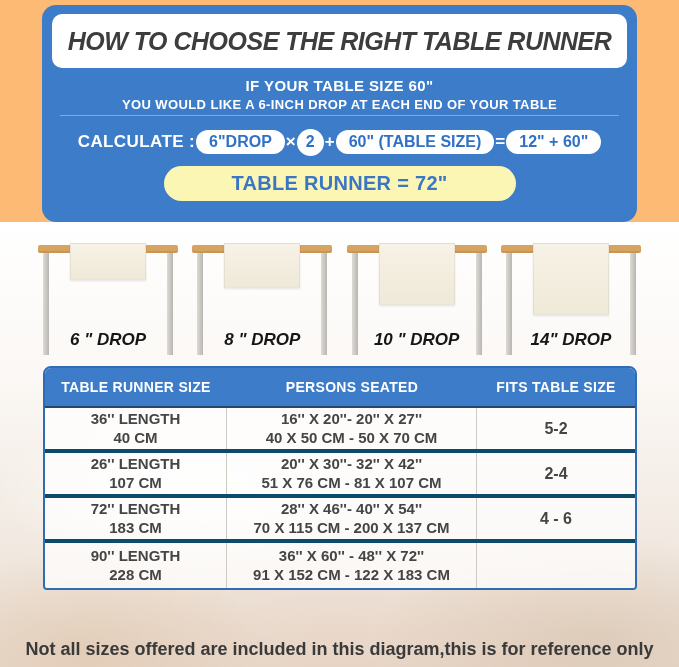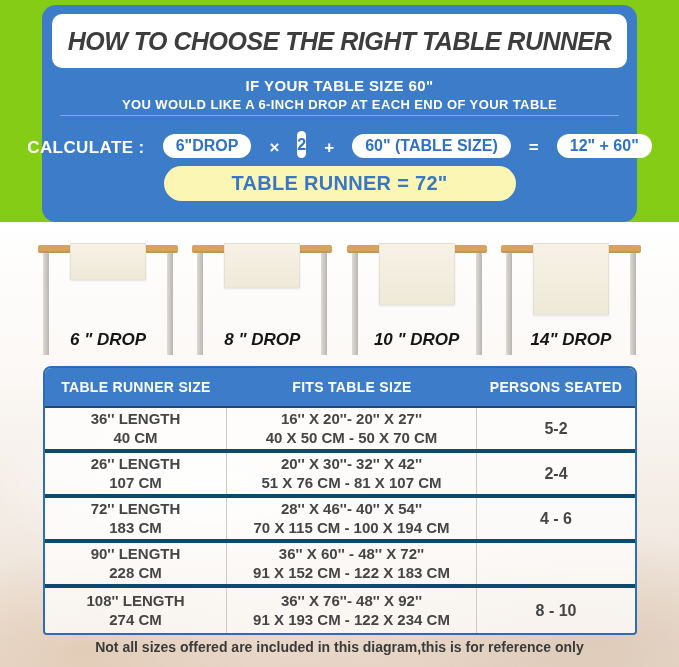--- a/index.html
+++ b/index.html
@@ -1,17 +1,17 @@
 <!DOCTYPE html>
 <html><head>
 <meta charset="utf-8">
 <style>
   * { margin:0; padding:0; box-sizing:border-box; }
   body { font-family:"Liberation Sans", sans-serif; background:#fff; }
-  .page { position:relative; width:679px; height:667px; background:#84cc16; overflow:hidden; }
+  .page { position:relative; width:679px; height:667px; background:#fdba74; overflow:hidden; }
 
   
   .photo-bg {
     position:absolute; left:0; top:222px; right:0; bottom:0;
     background:
       radial-gradient(ellipse 260px 140px at 12% 96%, rgba(221,193,167,.55), transparent 70%),
       radial-gradient(ellipse 320px 150px at 88% 94%, rgba(210,186,164,.5), transparent 70%),
       radial-gradient(ellipse 420px 190px at 50% 104%, rgba(229,203,186,.5), transparent 75%),
       radial-gradient(ellipse 300px 120px at 30% 60%, rgba(255,255,255,.8), transparent 70%),
       linear-gradient(180deg, #ffffff 0%, #fbf8f5 35%, #f2eae2 70%, #e9dbcd 100%);
@@ -31,21 +31,21 @@
     font-size:25px; font-weight:bold; font-style:italic; color:#3d3d3d;
     letter-spacing:-0.5px; white-space:nowrap;
   }
   .sub-line { position:absolute; left:0; right:0; text-align:center; color:#fff; font-weight:bold; letter-spacing:.4px; }
   .sub1 { top:72px; font-size:15px; }
   .sub2 { top:92px; font-size:13px; }
   .panel-divider { position:absolute; left:18px; right:18px; top:110px; height:1px; background:rgba(255,255,255,.35); }
 
   .calc-row {
     position:absolute; left:8px; right:8px; top:121px; height:32px;
-    display:flex; align-items:flex-end; justify-content:center; gap:18px;
+    display:flex; align-items:center; justify-content:center; gap:1px;
   }
   .calc-label { color:#fff; font-weight:bold; font-size:17px; letter-spacing:.4px; white-space:nowrap; }
   .pill {
     background:#fff; color:#2f72c5; font-weight:bold; font-size:16px;
     border-radius:999px; padding:4px 13px; white-space:nowrap; line-height:1;
   }
   .pill.circle { width:27px; height:27px; padding:0; display:flex; align-items:center; justify-content:center; }
   .op { color:#fff; font-weight:bold; font-size:17px; }
 
   .result-pill {
@@ -104,21 +104,21 @@
     display:flex; flex-direction:column; align-items:center; justify-content:center;
     font-size:15px; font-weight:bold; color:#454545; line-height:1.25; text-align:center;
   }
   .trow .td.sep { border-right:1px solid #cfcac4; }
   .trow .td .cell-line { white-space:nowrap; }
   .trow .td.persons { font-size:16px; }
 
   
   .footer-note {
     position:absolute; left:0; right:0; top:639px; text-align:center;
-    font-size:14px; font-weight:bold; color:#3a3a3a;
+    font-size:18px; font-weight:bold; color:#3a3a3a;
   }
 </style>
 </head>
 <body>
 
 <div class="page">
 
   <div class="photo-bg"></div>
 
   <div class="blue-panel">
@@ -170,22 +170,22 @@
       <div class="runner-drape" style="height: 72px;"></div>
       <div class="leg left"></div>
       <div class="leg right"></div>
       <div class="drop-label">14" DROP</div>
     </div>
     </div>
 
   <div class="size-table">
     <div class="thead">
       <div class="th">TABLE RUNNER SIZE</div>
+      <div class="th">PERSONS SEATED</div>
       <div class="th">FITS TABLE SIZE</div>
-      <div class="th">PERSONS SEATED</div>
     </div>
     <div id="table-body">
         <div class="trow">
       <div class="td sep">
         <span class="cell-line">36'' LENGTH</span>
         <span class="cell-line">40 CM</span>
       </div>
       <div class="td sep">
         <span class="cell-line">16'' X 20''- 20'' X 27''</span>
         <span class="cell-line">40 X 50 CM - 50 X 70 CM</span>
@@ -203,43 +203,32 @@
       </div>
       <div class="td persons">2-4</div>
     </div>
         <div class="trow">
       <div class="td sep">
         <span class="cell-line">72'' LENGTH</span>
         <span class="cell-line">183 CM</span>
       </div>
       <div class="td sep">
         <span class="cell-line">28'' X 46''- 40'' X 54''</span>
-        <span class="cell-line">70 X 115 CM - 100 X 194 CM</span>
+        <span class="cell-line">70 X 115 CM - 200 X 137 CM</span>
       </div>
       <div class="td persons">4 - 6</div>
     </div>
         <div class="trow">
       <div class="td sep">
         <span class="cell-line">90'' LENGTH</span>
         <span class="cell-line">228 CM</span>
       </div>
       <div class="td sep">
         <span class="cell-line">36'' X 60'' - 48'' X 72''</span>
         <span class="cell-line">91 X 152 CM - 122 X 183 CM</span>
       </div>
     </div>
-        <div class="trow">
-      <div class="td sep">
-        <span class="cell-line">108'' LENGTH</span>
-        <span class="cell-line">274 CM</span>
-      </div>
-      <div class="td sep">
-        <span class="cell-line">36'' X 76''- 48'' X 92''</span>
-        <span class="cell-line">91 X 193 CM - 122 X 234 CM</span>
-      </div>
-      <div class="td persons">8 - 10</div>
-    </div>
       </div>
   </div>
 
   <div class="footer-note">Not all sizes offered are included in this diagram,this is for reference only</div>
 
 </div>
 
 </body></html>

